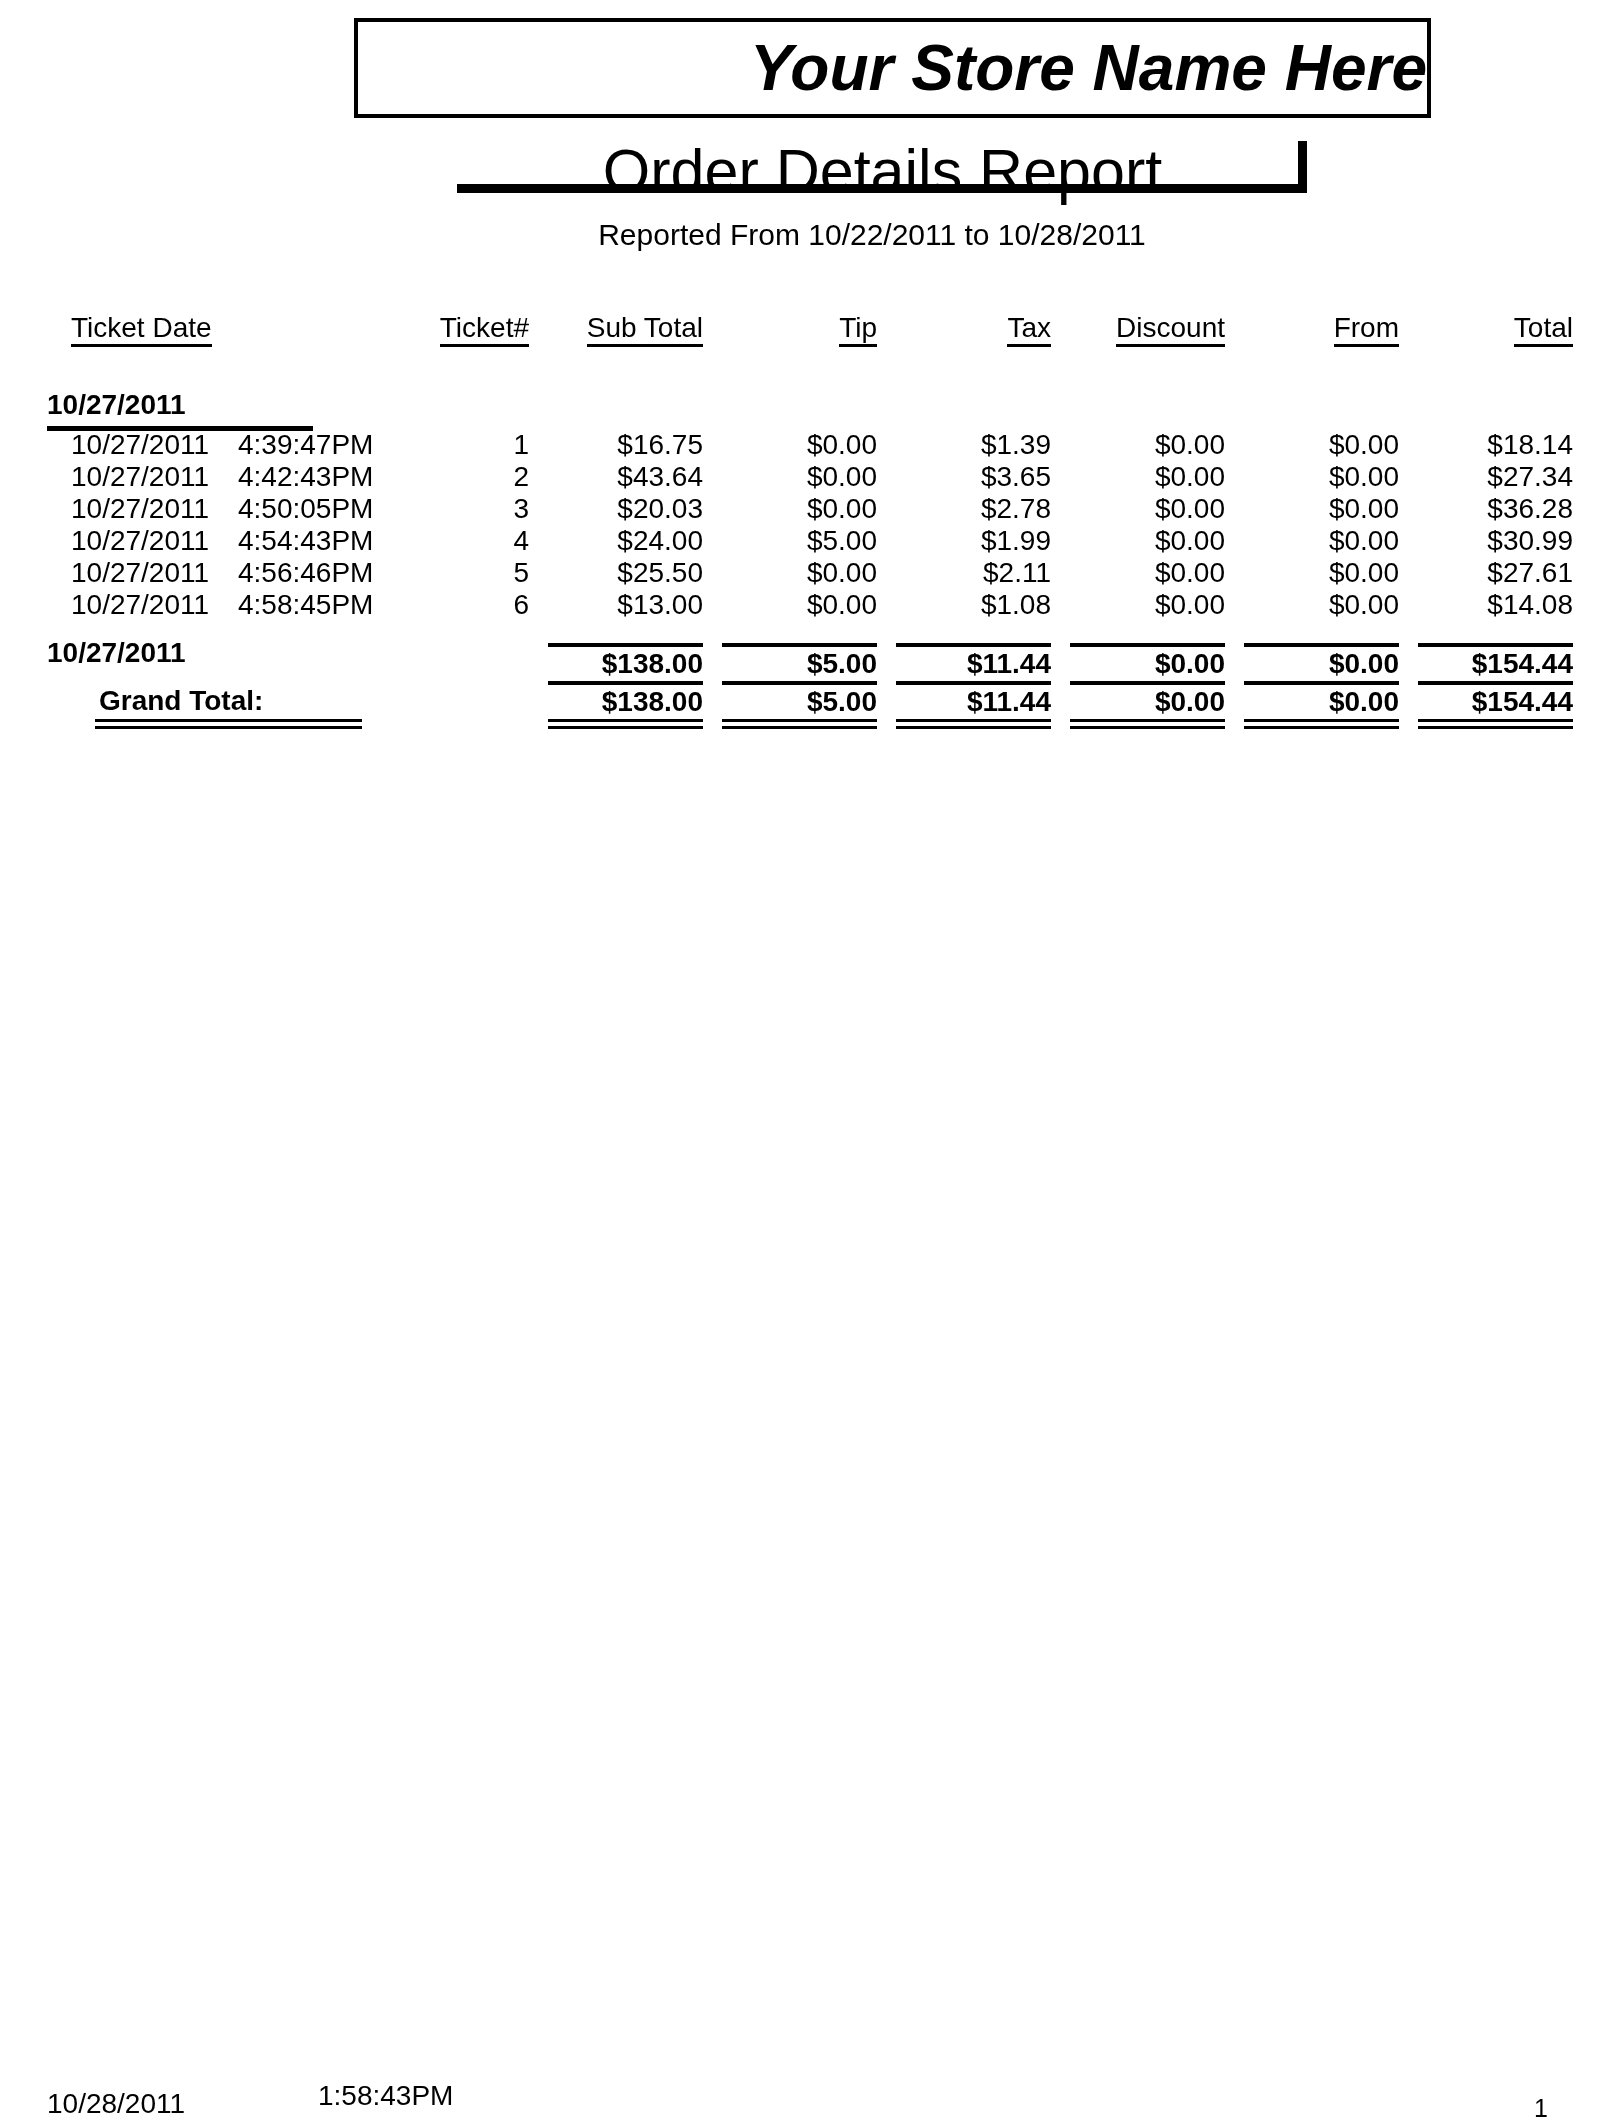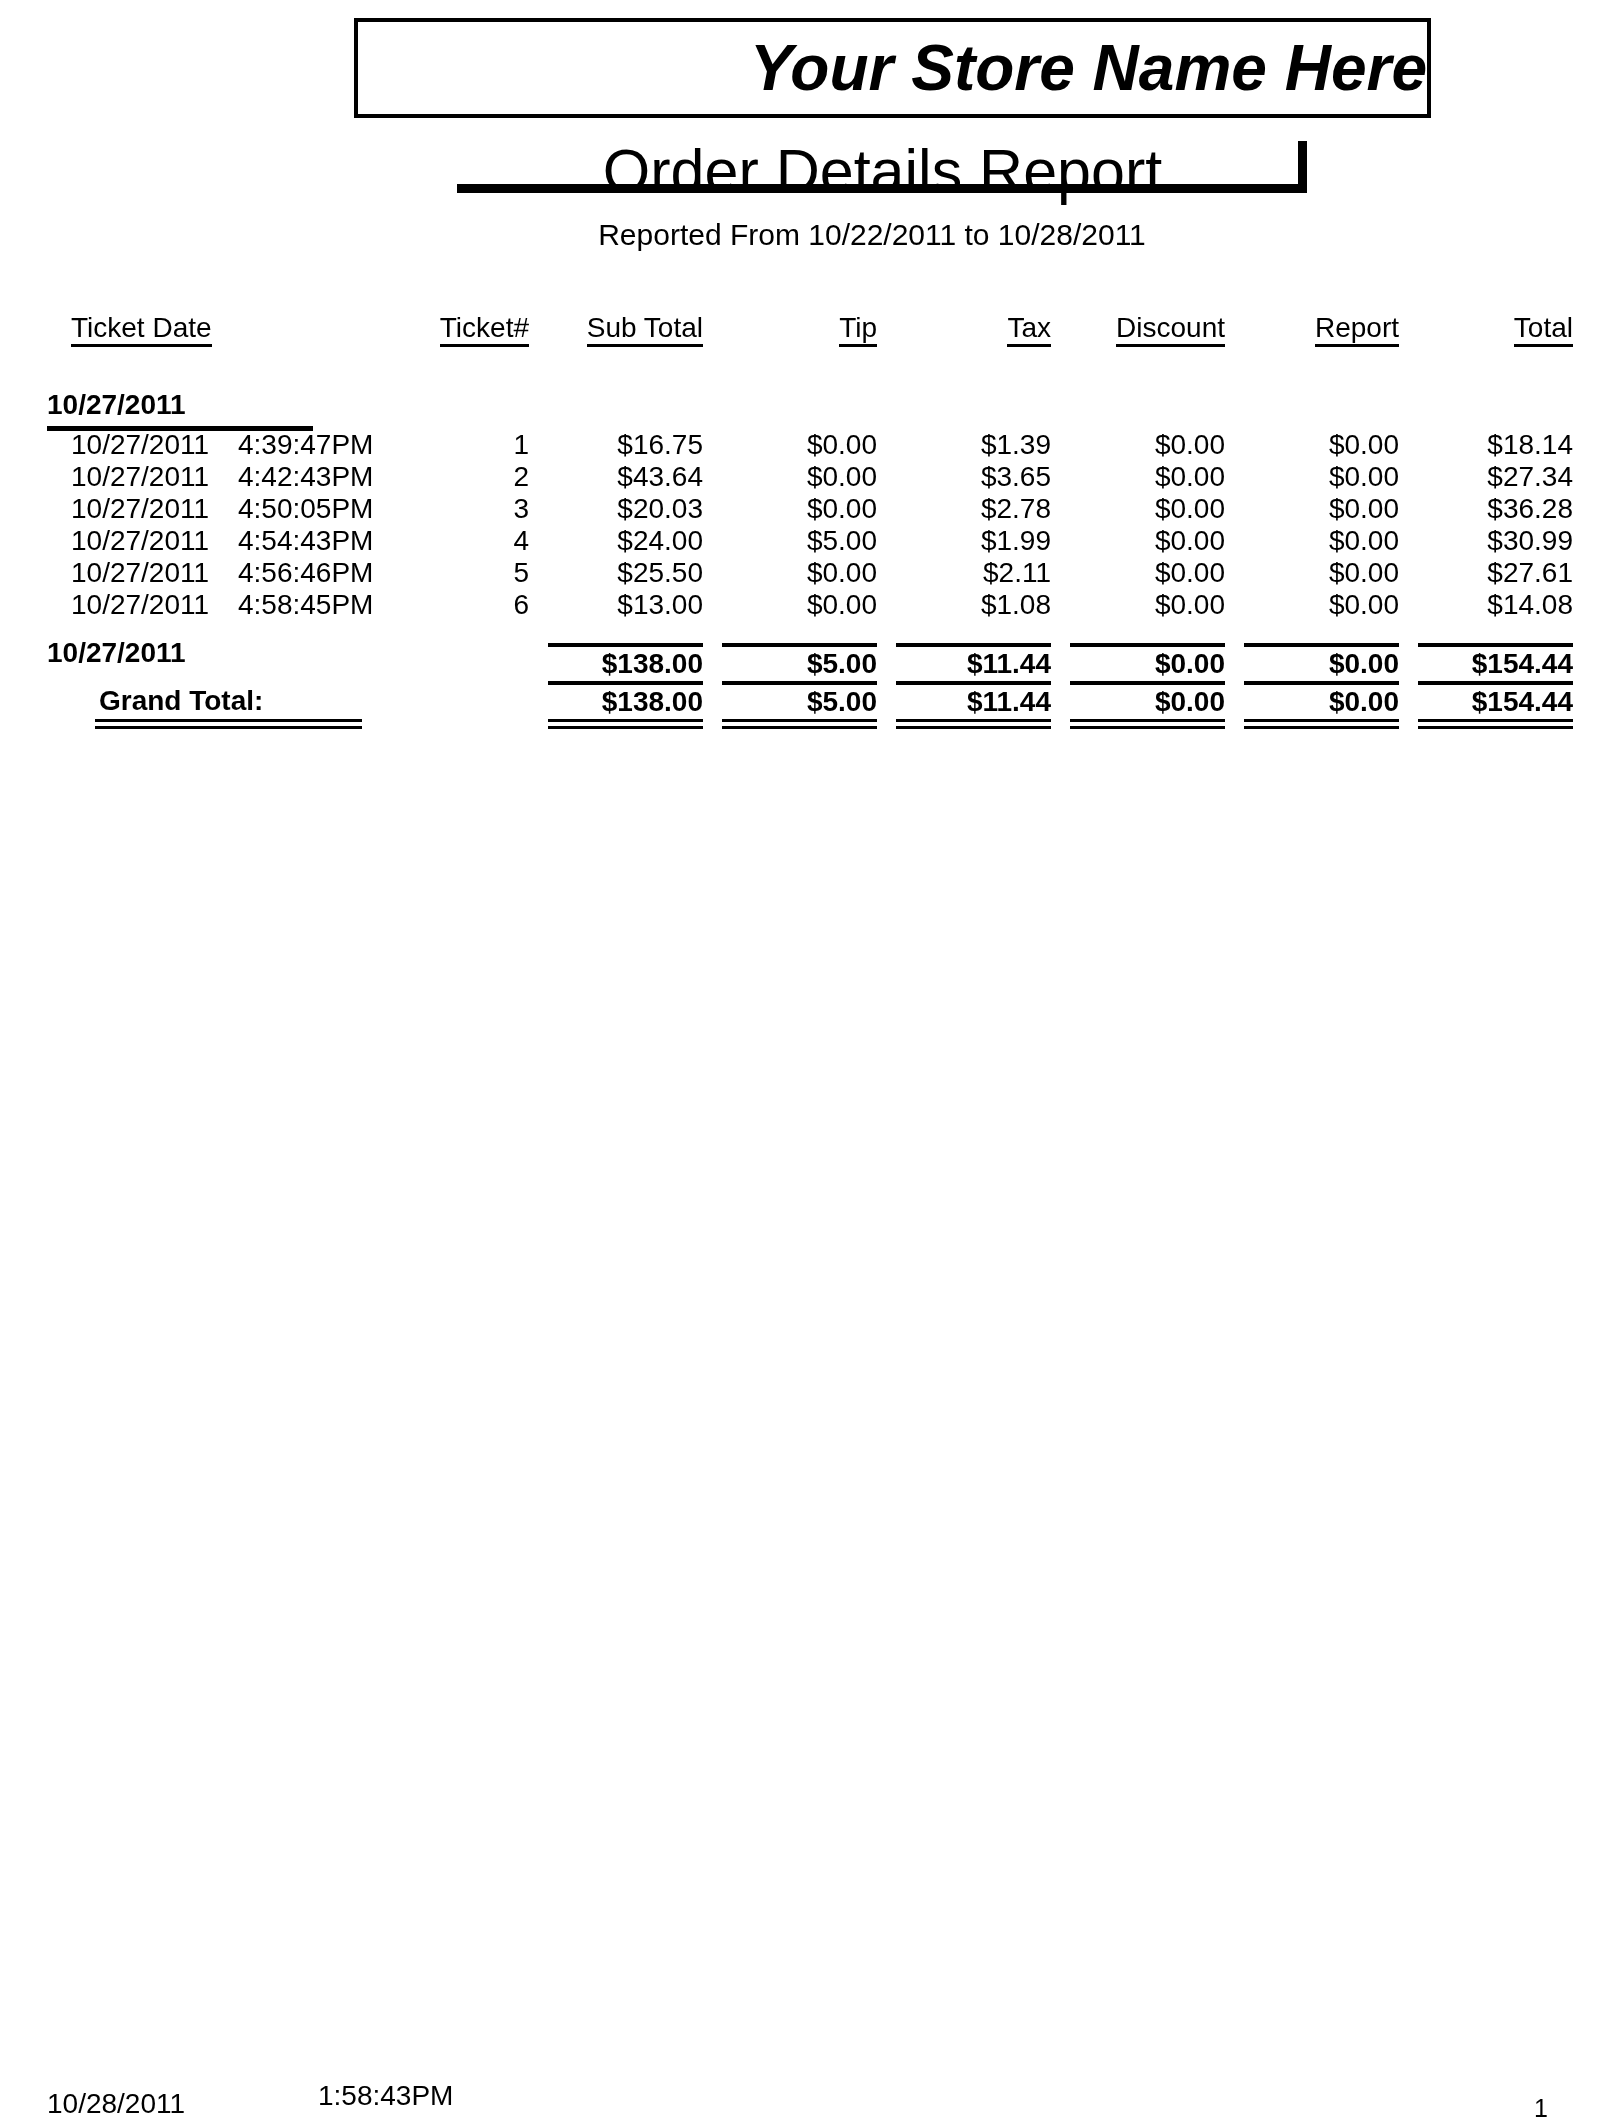--- a/index.html
+++ b/index.html
@@ -170,21 +170,21 @@
   <div class="title-rule-bar"></div>
   <div class="date-range">Reported From 10/22/2011 to 10/28/2011</div>
 
   <div class="trow" style="top:312px">
     <div class="c-date"><span class="hu">Ticket Date</span></div>
     <div class="c-ticket"><span class="hu">Ticket#</span></div>
     <div class="c-money"><span class="hu">Sub Total</span></div>
     <div class="c-money"><span class="hu">Tip</span></div>
     <div class="c-money"><span class="hu">Tax</span></div>
     <div class="c-money"><span class="hu">Discount</span></div>
-    <div class="c-money"><span class="hu">Report</span></div>
+    <div class="c-money"><span class="hu">From</span></div>
     <div class="c-money"><span class="hu">Total</span></div>
   </div>
 
   <div class="group-header">10/27/2011</div>
   <div class="group-rule"></div>
 
   <div class="trow" style="top:429px">
     <div class="c-date"><span class="dspan">10/27/2011</span><span>4:39:47PM</span></div>
     <div class="c-ticket">1</div>
     <div class="c-money">$16.75</div>

